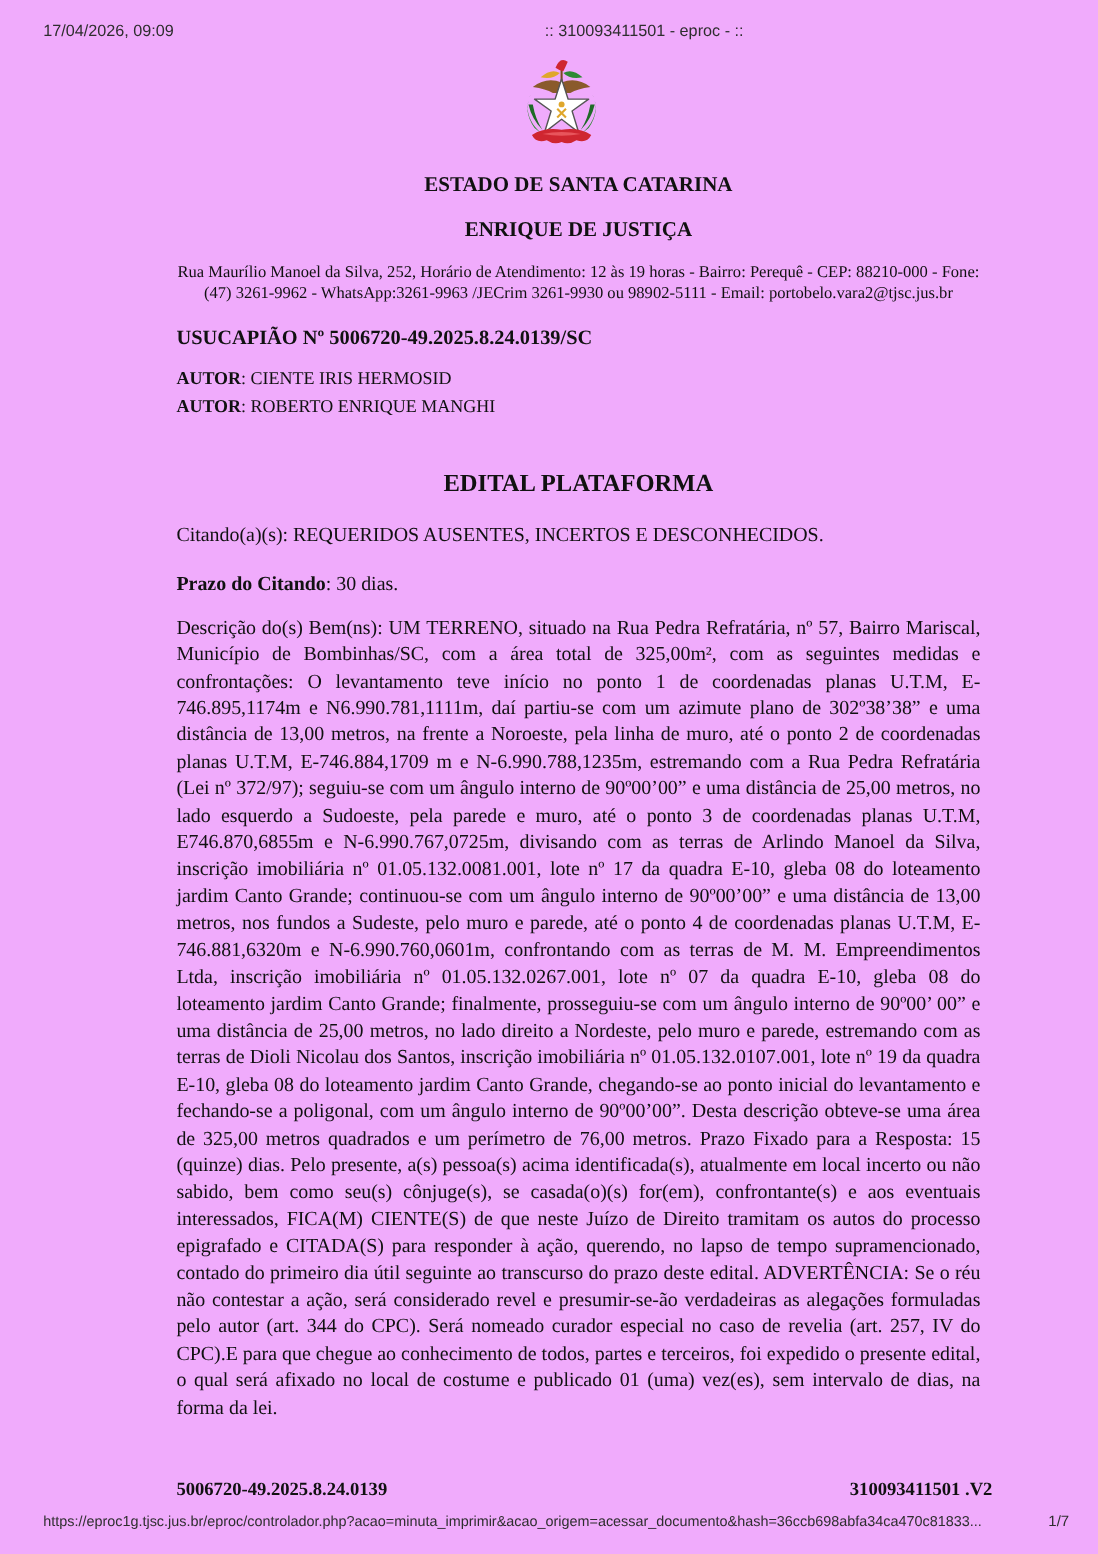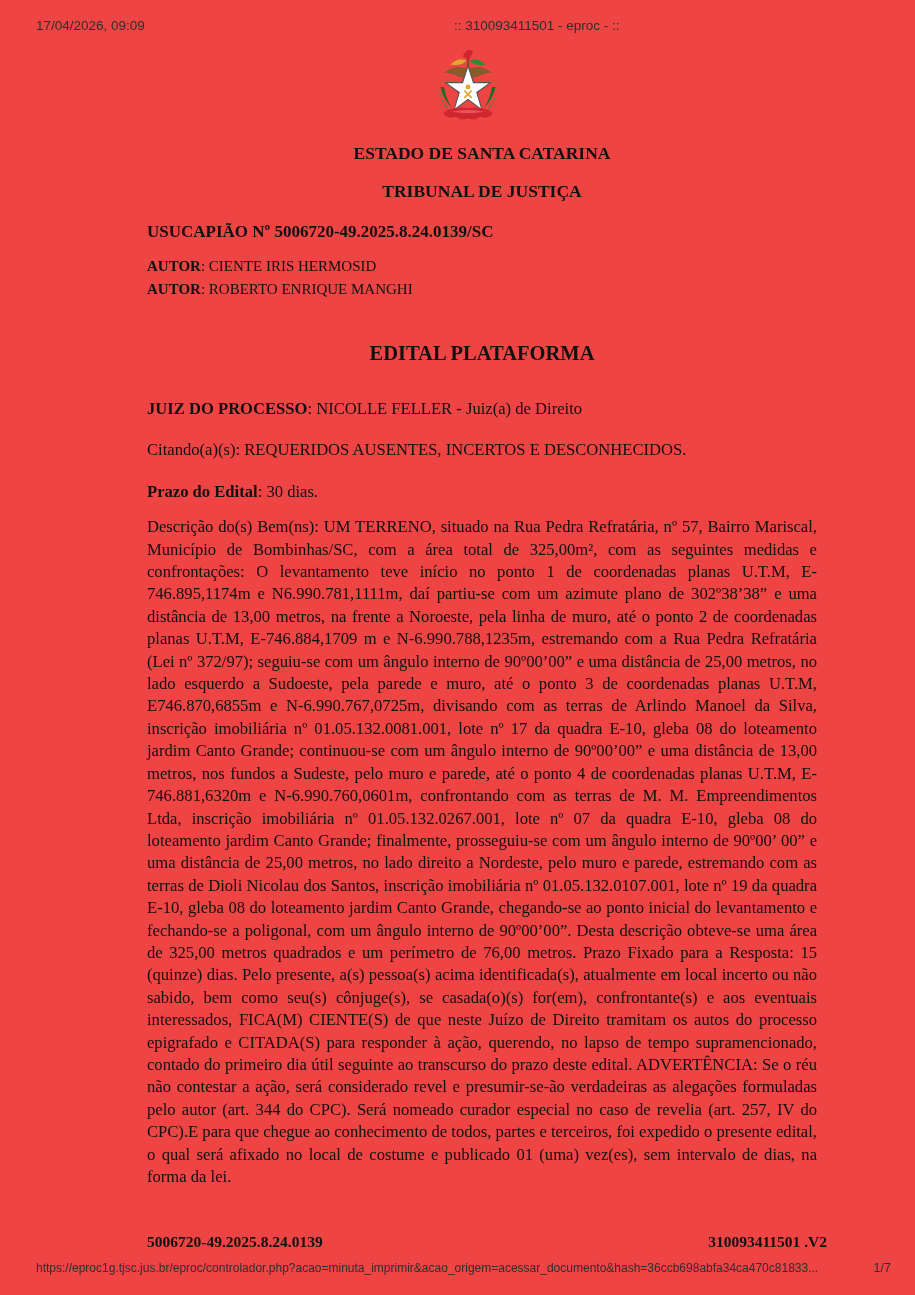--- a/index.html
+++ b/index.html
@@ -1,20 +1,20 @@
 <!DOCTYPE html>
 <html><head>
 <meta charset="utf-8">
 <style>
   html,body{margin:0;padding:0;}
   body{background:#ffffff;}
   .page{
     position:relative;
     width:915px;height:1295px;
-    background:#ef4444;
+    background:#f0abfc;
     font-family:"Liberation Serif","DejaVu Serif",serif;
     color:#111;
     overflow:hidden;
   }
   .chrome{
     font-family:"Liberation Sans","DejaVu Sans",sans-serif;
     font-size:13.5px;
     color:#2e2e2e;
     position:absolute;
     white-space:nowrap;
@@ -89,36 +89,39 @@
       <circle cx="50" cy="55" r="3.4" fill="#dfa72c"></circle>
       <path d="M45 60 L55 70 M55 60 L45 70" stroke="#dfa72c" stroke-width="2.4"></path>
 
       <path d="M16 90 Q30 81 50 84 Q70 81 84 90 Q79 100 67 96 Q58 102 50 98 Q42 102 33 96 Q21 100 16 90 Z" fill="#cf2630"></path>
       <path d="M28 89 Q50 84 72 89 Q50 93 28 89 Z" fill="#e8555c"></path>
     </svg>
   </div>
 
   <div class="doc">
     <div class="h-state">ESTADO DE SANTA CATARINA</div>
-    <div class="h-court">TRIBUNAL DE JUSTIÇA</div>
+    <div class="h-court">ENRIQUE DE JUSTIÇA</div>
+    <div class="address">
+      <div>Rua Maurílio Manoel da Silva, 252, Horário de Atendimento: 12 às 19 horas - Bairro: Perequê - CEP: 88210-000 - Fone:</div>
+      <div>(47) 3261-9962 - WhatsApp:3261-9963 /JECrim 3261-9930 ou 98902-5111 - Email: portobelo.vara2@tjsc.jus.br</div>
+    </div>
 
     <div class="case-title">USUCAPIÃO Nº 5006720-49.2025.8.24.0139/SC</div>
 
     <div class="parties">
       <div class="autor-line"><span class="b">AUTOR</span><span>: CIENTE IRIS HERMOSID</span></div>
       <div class="autor-line"><span class="b">AUTOR</span><span>: ROBERTO ENRIQUE MANGHI</span></div>
     </div>
 
     <div class="edital-title">EDITAL PLATAFORMA</div>
 
-    <div class="line-block judge-line"><span class="b">JUIZ DO PROCESSO</span><span>: NICOLLE FELLER - Juiz(a) de Direito</span></div>
 
     <div class="line-block citing-line">Citando(a)(s): REQUERIDOS AUSENTES, INCERTOS E DESCONHECIDOS.</div>
 
-    <div class="line-block deadline-line"><span class="b">Prazo do Edital</span><span>: 30 dias.</span></div>
+    <div class="line-block deadline-line"><span class="b">Prazo do Citando</span><span>: 30 dias.</span></div>
 
     <div class="body-par">Descrição do(s) Bem(ns): UM TERRENO, situado na Rua Pedra Refratária, nº 57, Bairro Mariscal, Município de Bombinhas/SC, com a área total de 325,00m², com as seguintes medidas e confrontações: O levantamento teve início no ponto 1 de coordenadas planas U.T.M, E-746.895,1174m e N6.990.781,1111m, daí partiu-se com um azimute plano de 302º38’38” e uma distância de 13,00 metros, na frente a Noroeste, pela linha de muro, até o ponto 2 de coordenadas planas U.T.M, E-746.884,1709 m e N-6.990.788,1235m, estremando com a Rua Pedra Refratária (Lei nº 372/97); seguiu-se com um ângulo interno de 90º00’00” e uma distância de 25,00 metros, no lado esquerdo a Sudoeste, pela parede e muro, até o ponto 3 de coordenadas planas U.T.M, E746.870,6855m e N-6.990.767,0725m, divisando com as terras de Arlindo Manoel da Silva, inscrição imobiliária nº 01.05.132.0081.001, lote nº 17 da quadra E-10, gleba 08 do loteamento jardim Canto Grande; continuou-se com um ângulo interno de 90º00’00” e uma distância de 13,00 metros, nos fundos a Sudeste, pelo muro e parede, até o ponto 4 de coordenadas planas U.T.M, E-746.881,6320m e N-6.990.760,0601m, confrontando com as terras de M. M. Empreendimentos Ltda, inscrição imobiliária nº 01.05.132.0267.001, lote nº 07 da quadra E-10, gleba 08 do loteamento jardim Canto Grande; finalmente, prosseguiu-se com um ângulo interno de 90º00’ 00” e uma distância de 25,00 metros, no lado direito a Nordeste, pelo muro e parede, estremando com as terras de Dioli Nicolau dos Santos, inscrição imobiliária nº 01.05.132.0107.001, lote nº 19 da quadra E-10, gleba 08 do loteamento jardim Canto Grande, chegando-se ao ponto inicial do levantamento e fechando-se a poligonal, com um ângulo interno de 90º00’00”. Desta descrição obteve-se uma área de 325,00 metros quadrados e um perímetro de 76,00 metros. Prazo Fixado para a Resposta: 15 (quinze) dias. Pelo presente, a(s) pessoa(s) acima identificada(s), atualmente em local incerto ou não sabido, bem como seu(s) cônjuge(s), se casada(o)(s) for(em), confrontante(s) e aos eventuais interessados, FICA(M) CIENTE(S) de que neste Juízo de Direito tramitam os autos do processo epigrafado e CITADA(S) para responder à ação, querendo, no lapso de tempo supramencionado, contado do primeiro dia útil seguinte ao transcurso do prazo deste edital. ADVERTÊNCIA: Se o réu não contestar a ação, será considerado revel e presumir-se-ão verdadeiras as alegações formuladas pelo autor (art. 344 do CPC). Será nomeado curador especial no caso de revelia (art. 257, IV do CPC).E para que chegue ao conhecimento de todos, partes e terceiros, foi expedido o presente edital, o qual será afixado no local de costume e publicado 01 (uma) vez(es), sem intervalo de dias, na forma da lei.</div>
   </div>
 
   <div class="footer-num footer-case">5006720-49.2025.8.24.0139</div>
   <div class="footer-num footer-docid">310093411501 .V2</div>
 
   <div class="chrome footer-url">https://eproc1g.tjsc.jus.br/eproc/controlador.php?acao=minuta_imprimir&amp;acao_origem=acessar_documento&amp;hash=36ccb698abfa34ca470c81833...</div>
   <div class="chrome footer-page">1/7</div>
 

